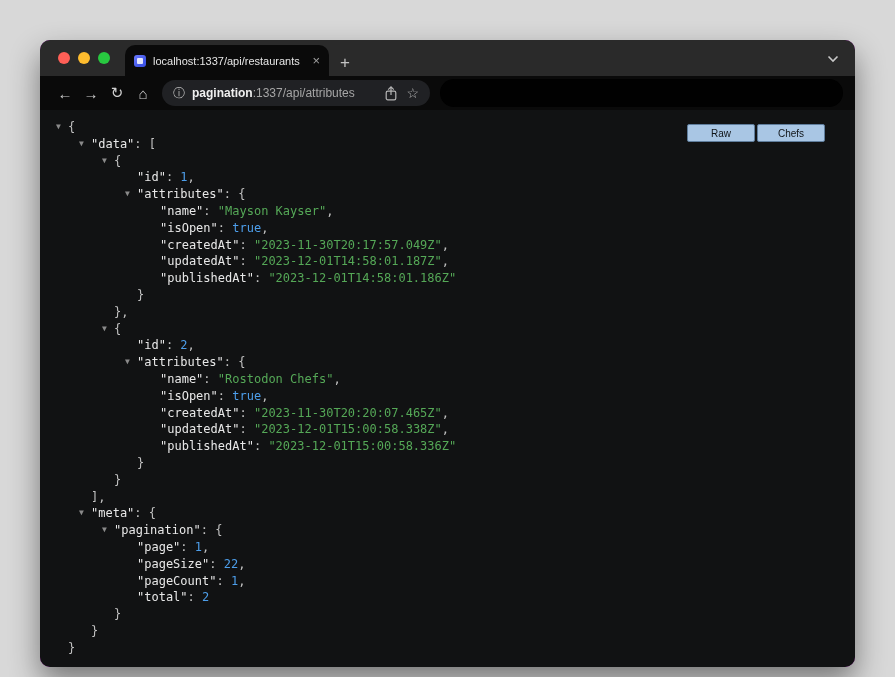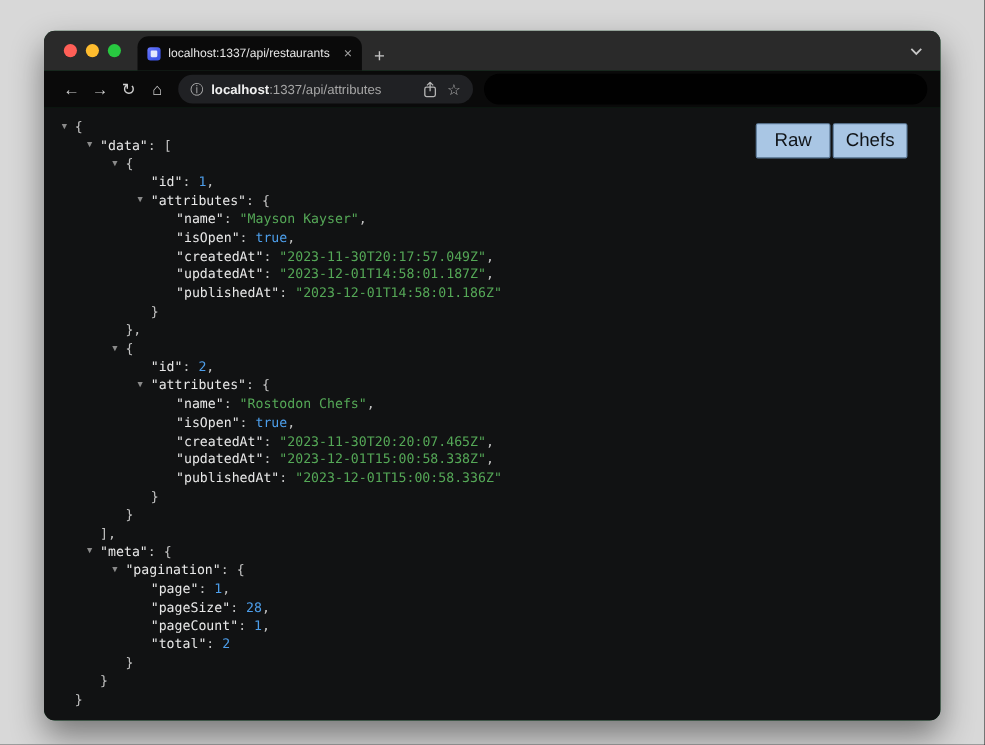--- a/index.html
+++ b/index.html
@@ -1,20 +1,20 @@
 <!DOCTYPE html>
 <html><head>
 <meta charset="utf-8">
 <style>
   *{margin:0;padding:0;box-sizing:border-box}
   html,body{width:895px;height:677px}
   body{background:#d8d8d8;font-family:"Liberation Sans",sans-serif;position:relative;overflow:hidden}
 
-  .window{position:absolute;left:40px;top:28px;width:815px;height:627px;border-radius:10px;
-          overflow:hidden;background:#14532d;box-shadow:0 14px 30px rgba(0,0,0,.45)}
+  .window{position:absolute;left:40px;top:40px;width:815px;height:627px;border-radius:10px;
+          overflow:hidden;background:#a21caf;box-shadow:0 14px 30px rgba(0,0,0,.45)}
 
   
   .tabbar{position:relative;height:36px;background:#2a2a2a}
   .lights{position:absolute;left:18px;top:12px;display:flex;gap:8px}
   .light{width:12px;height:12px;border-radius:50%;cursor:pointer}
   .tab{position:absolute;left:85px;bottom:0;width:204px;height:31px;background:#0a0a0a;
        border-radius:10px 10px 0 0;display:flex;align-items:center;padding:0 9px;gap:7px;cursor:pointer}
   .favicon{width:12px;height:12px;border-radius:3px;flex:none;
            background:linear-gradient(135deg,#6c7bff 0%,#3f55e8 70%);position:relative}
   .favicon::after{content:"";position:absolute;left:3px;top:3px;width:6px;height:6px;border-radius:1px;
@@ -34,21 +34,21 @@
   .url{font-size:12px;white-space:nowrap;overflow:hidden}
   .url .host{color:#f0f0f0;font-weight:700}
   .url .path{color:#a6a6a6}
   .omni-right{margin-left:auto;display:flex;align-items:center;gap:9px}
   .star{color:#b5b5b5;font-size:14px;cursor:pointer;line-height:1}
   .right-panel{flex:1;height:28px;margin-left:10px;border-radius:14px;background:#010101}
 
   
   .content{position:absolute;left:0;right:0;top:70px;bottom:0;background:#111213;overflow:hidden}
   .segctrl{position:absolute;top:14px;right:30px;display:flex;z-index:2}
-  .seg-btn{width:68px;height:32px;font-family:"Liberation Sans",sans-serif;font-size:17px;
+  .seg-btn{width:68px;height:18px;font-family:"Liberation Sans",sans-serif;font-size:10px;
            background:#a9c6e4;border:1px solid #5f7d9c;color:#101418;cursor:pointer;border-radius:2px}
   .seg-btn + .seg-btn{margin-left:2px}
 
   .json-tree{position:relative;padding-top:9px;font-family:"DejaVu Sans Mono",monospace;font-size:12px}
   .json-line{position:relative;height:16.8px;line-height:16.8px;white-space:pre;
              padding-left:calc(28px + var(--i) * 23px)}
   .toggle{position:absolute;left:calc(12px + var(--i) * 23px);top:0;width:13px;text-align:center;
           font-size:8px;color:#8a8a8a;cursor:pointer;line-height:16.8px}
   .tok-k{color:var(--c-k)}
   .tok-s{color:var(--c-s)}
@@ -80,21 +80,21 @@
     </span>
   </div>
 
   <div class="toolbar">
     <span class="nav-btn">←</span>
     <span class="nav-btn">→</span>
     <span class="nav-btn">↻</span>
     <span class="nav-btn">⌂</span>
     <div class="omnibox">
       <span class="info">ⓘ</span>
-      <span class="url"><span class="host">localhost</span><span class="path">:1337/api/attributes</span></span>
+      <span class="url"><span class="host">pagination</span><span class="path">:1337/api/attributes</span></span>
       <span class="omni-right">
         <span style="line-height:0;cursor:pointer">
           <svg width="12" height="15" viewBox="0 0 12 15">
               <rect x="1.2" y="5.2" width="9.6" height="8.6" rx="1.6" fill="none" stroke="#b5b5b5" stroke-width="1.2"></rect>
               <path d="M6 9 L6 1.2 M3.2 3.6 L6 0.9 L8.8 3.6" fill="none" stroke="#b5b5b5" stroke-width="1.2"></path>
             </svg>
         </span>
         <span class="star">☆</span>
       </span>
     </div>
@@ -126,21 +126,21 @@
         <div class="json-line" style="--i: 4;"><span class="tok-k">"isOpen"</span><span class="tok-p">: </span><span class="tok-b">true</span><span class="tok-p">,</span></div>
         <div class="json-line" style="--i: 4;"><span class="tok-k">"createdAt"</span><span class="tok-p">: </span><span class="tok-s">"2023-11-30T20:20:07.465Z"</span><span class="tok-p">,</span></div>
         <div class="json-line" style="--i: 4;"><span class="tok-k">"updatedAt"</span><span class="tok-p">: </span><span class="tok-s">"2023-12-01T15:00:58.338Z"</span><span class="tok-p">,</span></div>
         <div class="json-line" style="--i: 4;"><span class="tok-k">"publishedAt"</span><span class="tok-p">: </span><span class="tok-s">"2023-12-01T15:00:58.336Z"</span></div>
         <div class="json-line" style="--i: 3;"><span class="tok-p">}</span></div>
         <div class="json-line" style="--i: 2;"><span class="tok-p">}</span></div>
         <div class="json-line" style="--i: 1;"><span class="tok-p">],</span></div>
         <div class="json-line" style="--i: 1;"><span class="toggle">▼</span><span class="tok-k">"meta"</span><span class="tok-p">: {</span></div>
         <div class="json-line" style="--i: 2;"><span class="toggle">▼</span><span class="tok-k">"pagination"</span><span class="tok-p">: {</span></div>
         <div class="json-line" style="--i: 3;"><span class="tok-k">"page"</span><span class="tok-p">: </span><span class="tok-n">1</span><span class="tok-p">,</span></div>
-        <div class="json-line" style="--i: 3;"><span class="tok-k">"pageSize"</span><span class="tok-p">: </span><span class="tok-n">28</span><span class="tok-p">,</span></div>
+        <div class="json-line" style="--i: 3;"><span class="tok-k">"pageSize"</span><span class="tok-p">: </span><span class="tok-n">22</span><span class="tok-p">,</span></div>
         <div class="json-line" style="--i: 3;"><span class="tok-k">"pageCount"</span><span class="tok-p">: </span><span class="tok-n">1</span><span class="tok-p">,</span></div>
         <div class="json-line" style="--i: 3;"><span class="tok-k">"total"</span><span class="tok-p">: </span><span class="tok-n">2</span></div>
         <div class="json-line" style="--i: 2;"><span class="tok-p">}</span></div>
         <div class="json-line" style="--i: 1;"><span class="tok-p">}</span></div>
         <div class="json-line" style="--i: 0;"><span class="tok-p">}</span></div>
       </div>
   </div>
 
 </div>
 

